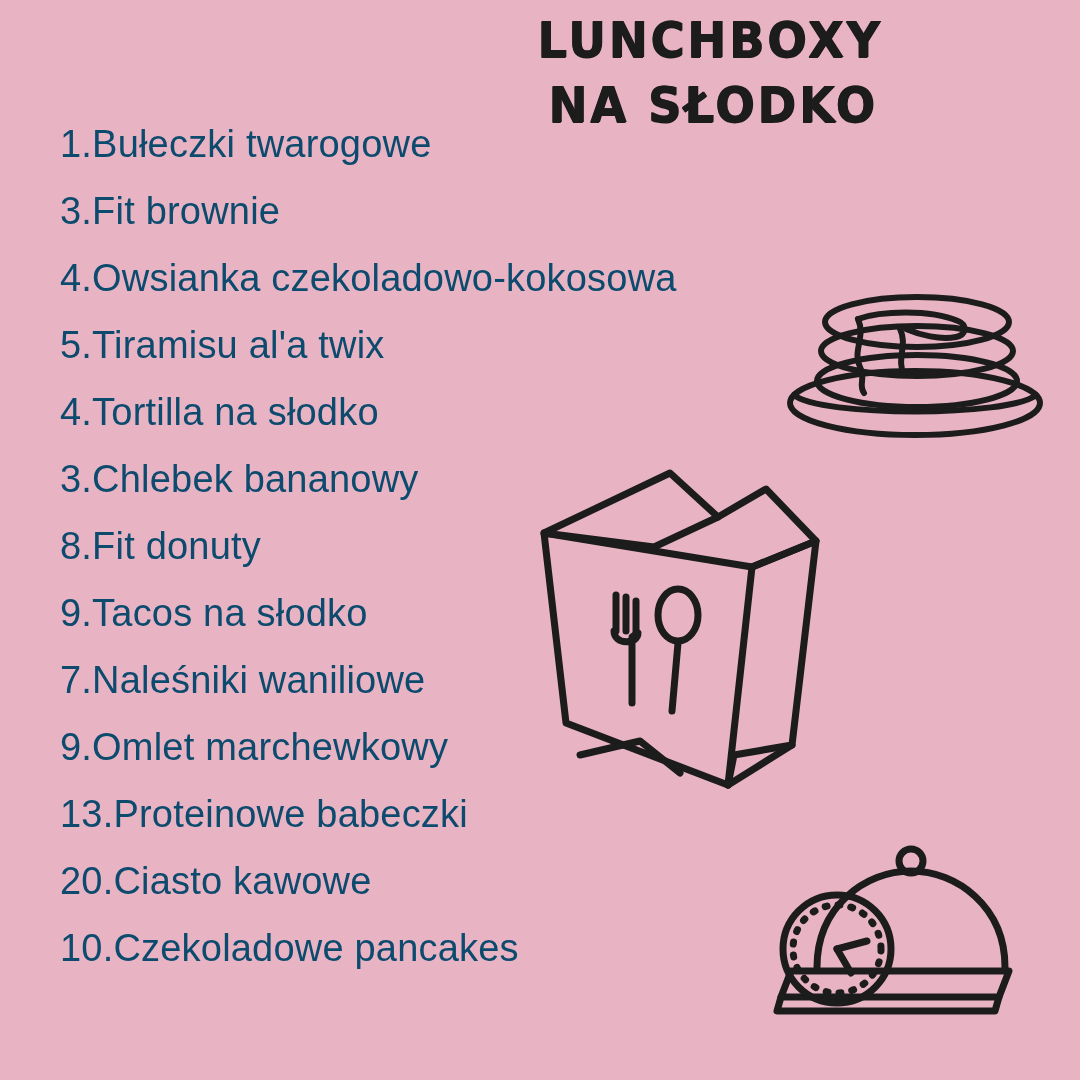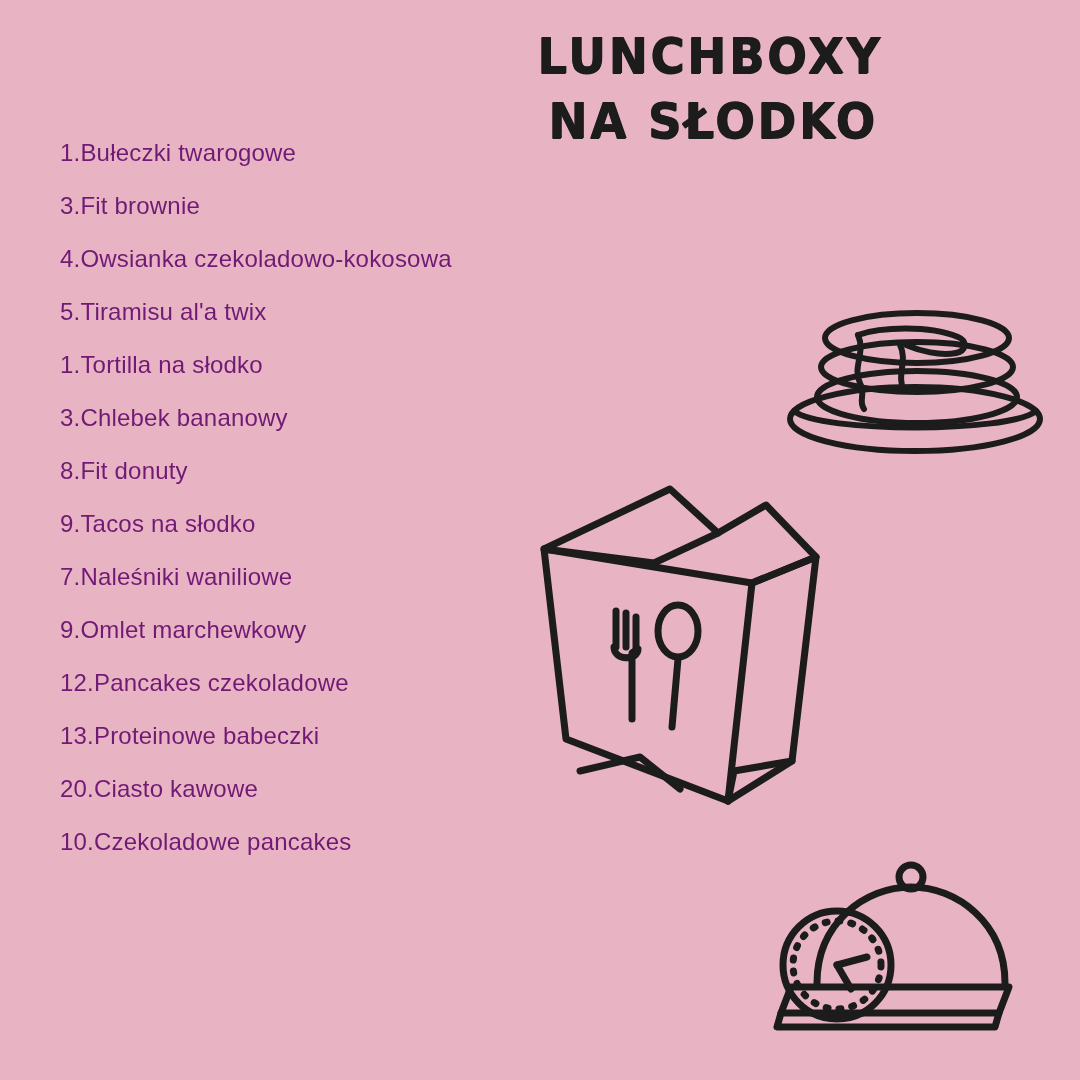--- a/index.html
+++ b/index.html
@@ -12,21 +12,20 @@
     background: #e8b4c3;
     font-family: "Liberation Sans", sans-serif;
     overflow: hidden;
     position: relative;
   }
   .poster {
     position: relative;
     width: 1080px;
     height: 760px;
     background: #e8b4c3;
-    margin-top: 16px;
   }
 
   
   .title-block {
     position: absolute;
     left: 470px;
     top: 14px;
     width: 480px;
     text-align: center;
   }
@@ -50,22 +49,22 @@
   .list {
     position: absolute;
     left: 60px;
     top: 125px;
     width: 620px;
     margin: 0;
     padding: 0;
     list-style: none;
   }
   .list-item {
-    font-size: 24px;
-    color: #701a75;
+    font-size: 38px;
+    color: #0c4a6e;
     line-height: 1;
     margin-bottom: 29px;
     white-space: nowrap;
     letter-spacing: 0.2px;
   }
 
   
   .art {
     position: absolute;
   }
@@ -84,27 +83,26 @@
   <div class="title-block">
     <div class="title-line">LUNCHBOXY</div>
     <div class="title-line second">NA SŁODKO</div>
   </div>
 
   <ul class="list">
     <li class="list-item">1.Bułeczki twarogowe</li>
     <li class="list-item">3.Fit brownie</li>
     <li class="list-item">4.Owsianka czekoladowo-kokosowa</li>
     <li class="list-item">5.Tiramisu al'a twix</li>
-    <li class="list-item">1.Tortilla na słodko</li>
+    <li class="list-item">4.Tortilla na słodko</li>
     <li class="list-item">3.Chlebek bananowy</li>
     <li class="list-item">8.Fit donuty</li>
     <li class="list-item">9.Tacos na słodko</li>
     <li class="list-item">7.Naleśniki waniliowe</li>
     <li class="list-item">9.Omlet marchewkowy</li>
-    <li class="list-item">12.Pancakes czekoladowe</li>
     <li class="list-item">13.Proteinowe babeczki</li>
     <li class="list-item">20.Ciasto kawowe</li>
     <li class="list-item">10.Czekoladowe pancakes</li>
   </ul>
 
   <div class="art art-pancakes">
     <svg width="270" height="160" viewBox="0 0 270 160" fill="none" stroke="#1c1c1c" stroke-width="6" stroke-linecap="round" stroke-linejoin="round">
 
       <ellipse cx="135" cy="118" rx="125" ry="32"></ellipse>
       <path d="M14 110 C40 132 230 132 256 110"></path>

